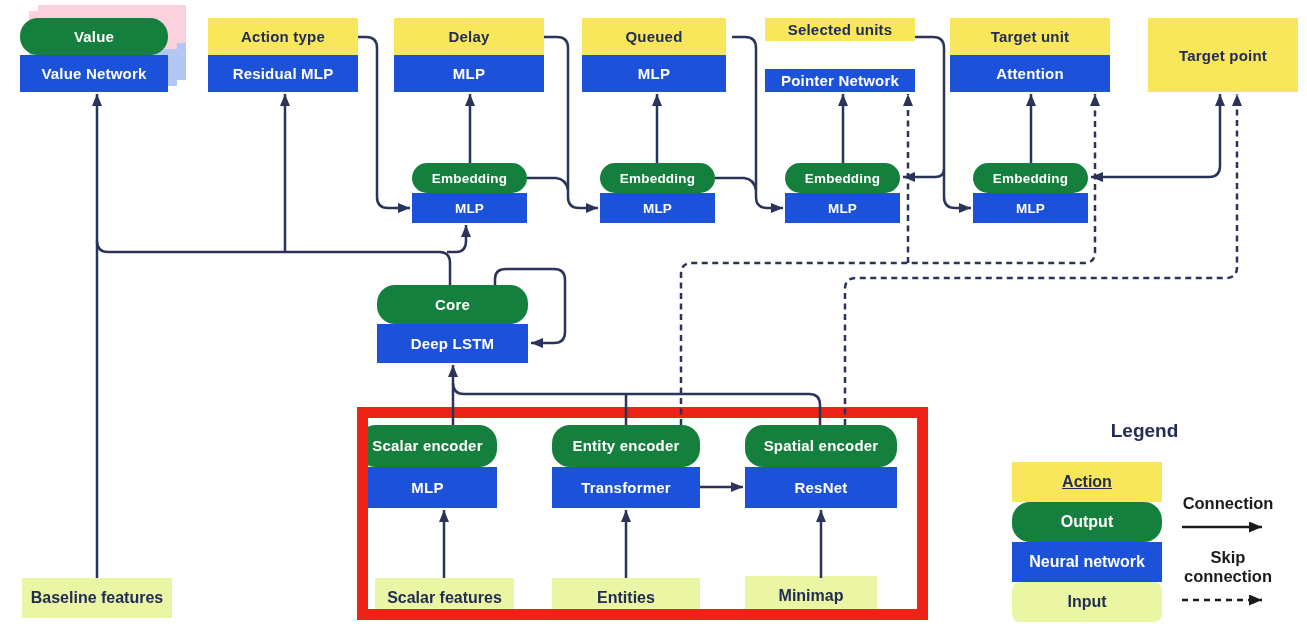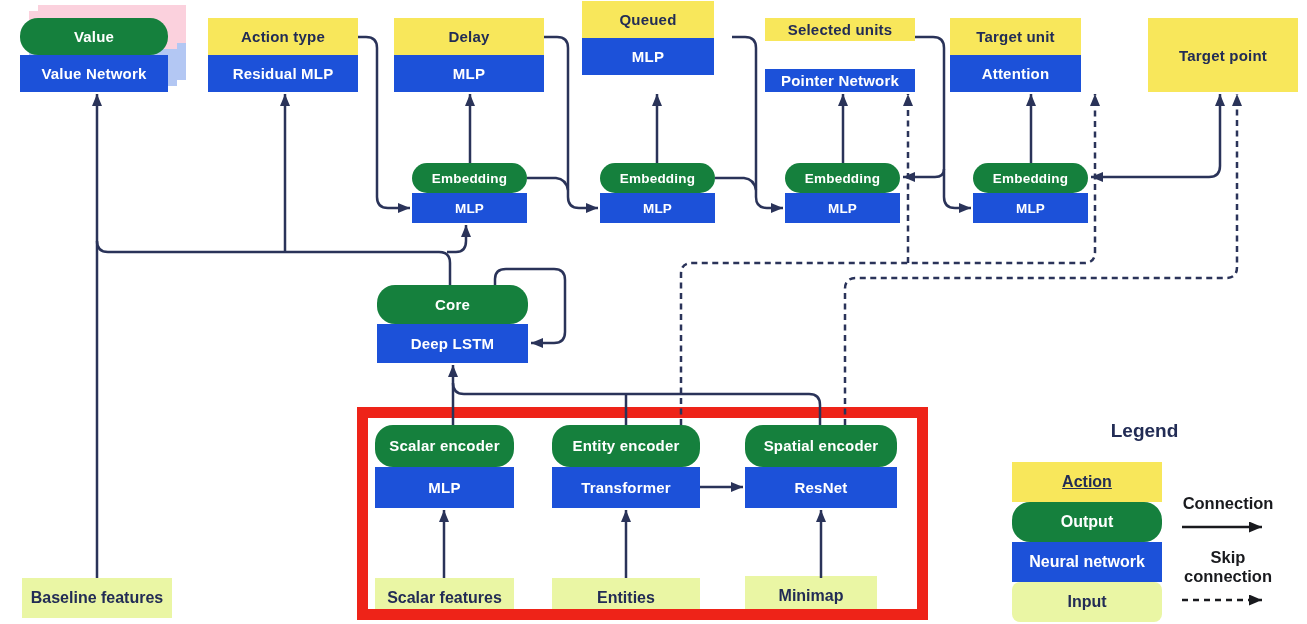--- a/index.html
+++ b/index.html
@@ -55,29 +55,29 @@
     <div class="half blue">Value Network</div>
   </div>
   <div class="box" style="left:208px;top:18px;width:150px;height:74px;">
     <div class="half yellow">Action type</div>
     <div class="half blue">Residual MLP</div>
   </div>
   <div class="box" style="left:394px;top:18px;width:150px;height:74px;">
     <div class="half yellow">Delay</div>
     <div class="half blue">MLP</div>
   </div>
-  <div class="box" style="left:582px;top:1px;width:132px;height:74px;">
+  <div class="box" style="left:582px;top:18px;width:144px;height:74px;">
     <div class="half yellow">Queued</div>
     <div class="half blue">MLP</div>
   </div>
   <div class="box" style="left:765px;top:18px;width:150px;height:74px;gap:28px;">
     <div class="half yellow">Selected units</div>
     <div class="half blue">Pointer Network</div>
   </div>
-  <div class="box" style="left:950px;top:18px;width:131px;height:74px;">
+  <div class="box" style="left:950px;top:18px;width:160px;height:74px;">
     <div class="half yellow">Target unit</div>
     <div class="half blue">Attention</div>
   </div>
   <div class="box" style="left:1148px;top:18px;width:150px;height:74px;">
     <div class="half yellow">Target point</div>
   </div>
 
   <div class="box" style="left:412px;top:163px;width:115px;height:60px;">
     <div class="half sm pink">Embedding</div>
     <div class="half sm blue">MLP</div>
@@ -93,21 +93,21 @@
   <div class="box" style="left:973px;top:163px;width:115px;height:60px;">
     <div class="half sm pink">Embedding</div>
     <div class="half sm blue">MLP</div>
   </div>
 
   <div class="box" style="left:377px;top:285px;width:151px;height:78px;">
     <div class="half pink">Core</div>
     <div class="half blue">Deep LSTM</div>
   </div>
 
-  <div class="box" style="left:375px;top:425px;width:139px;height:83px;">
+  <div class="box" style="left:358px;top:425px;width:139px;height:83px;">
     <div class="half pink">Scalar encoder</div>
     <div class="half blue">MLP</div>
   </div>
   <div class="box" style="left:552px;top:425px;width:148px;height:83px;">
     <div class="half pink">Entity encoder</div>
     <div class="half blue">Transformer</div>
   </div>
   <div class="box" style="left:745px;top:425px;width:152px;height:83px;">
     <div class="half pink">Spatial encoder</div>
     <div class="half blue">ResNet</div>

